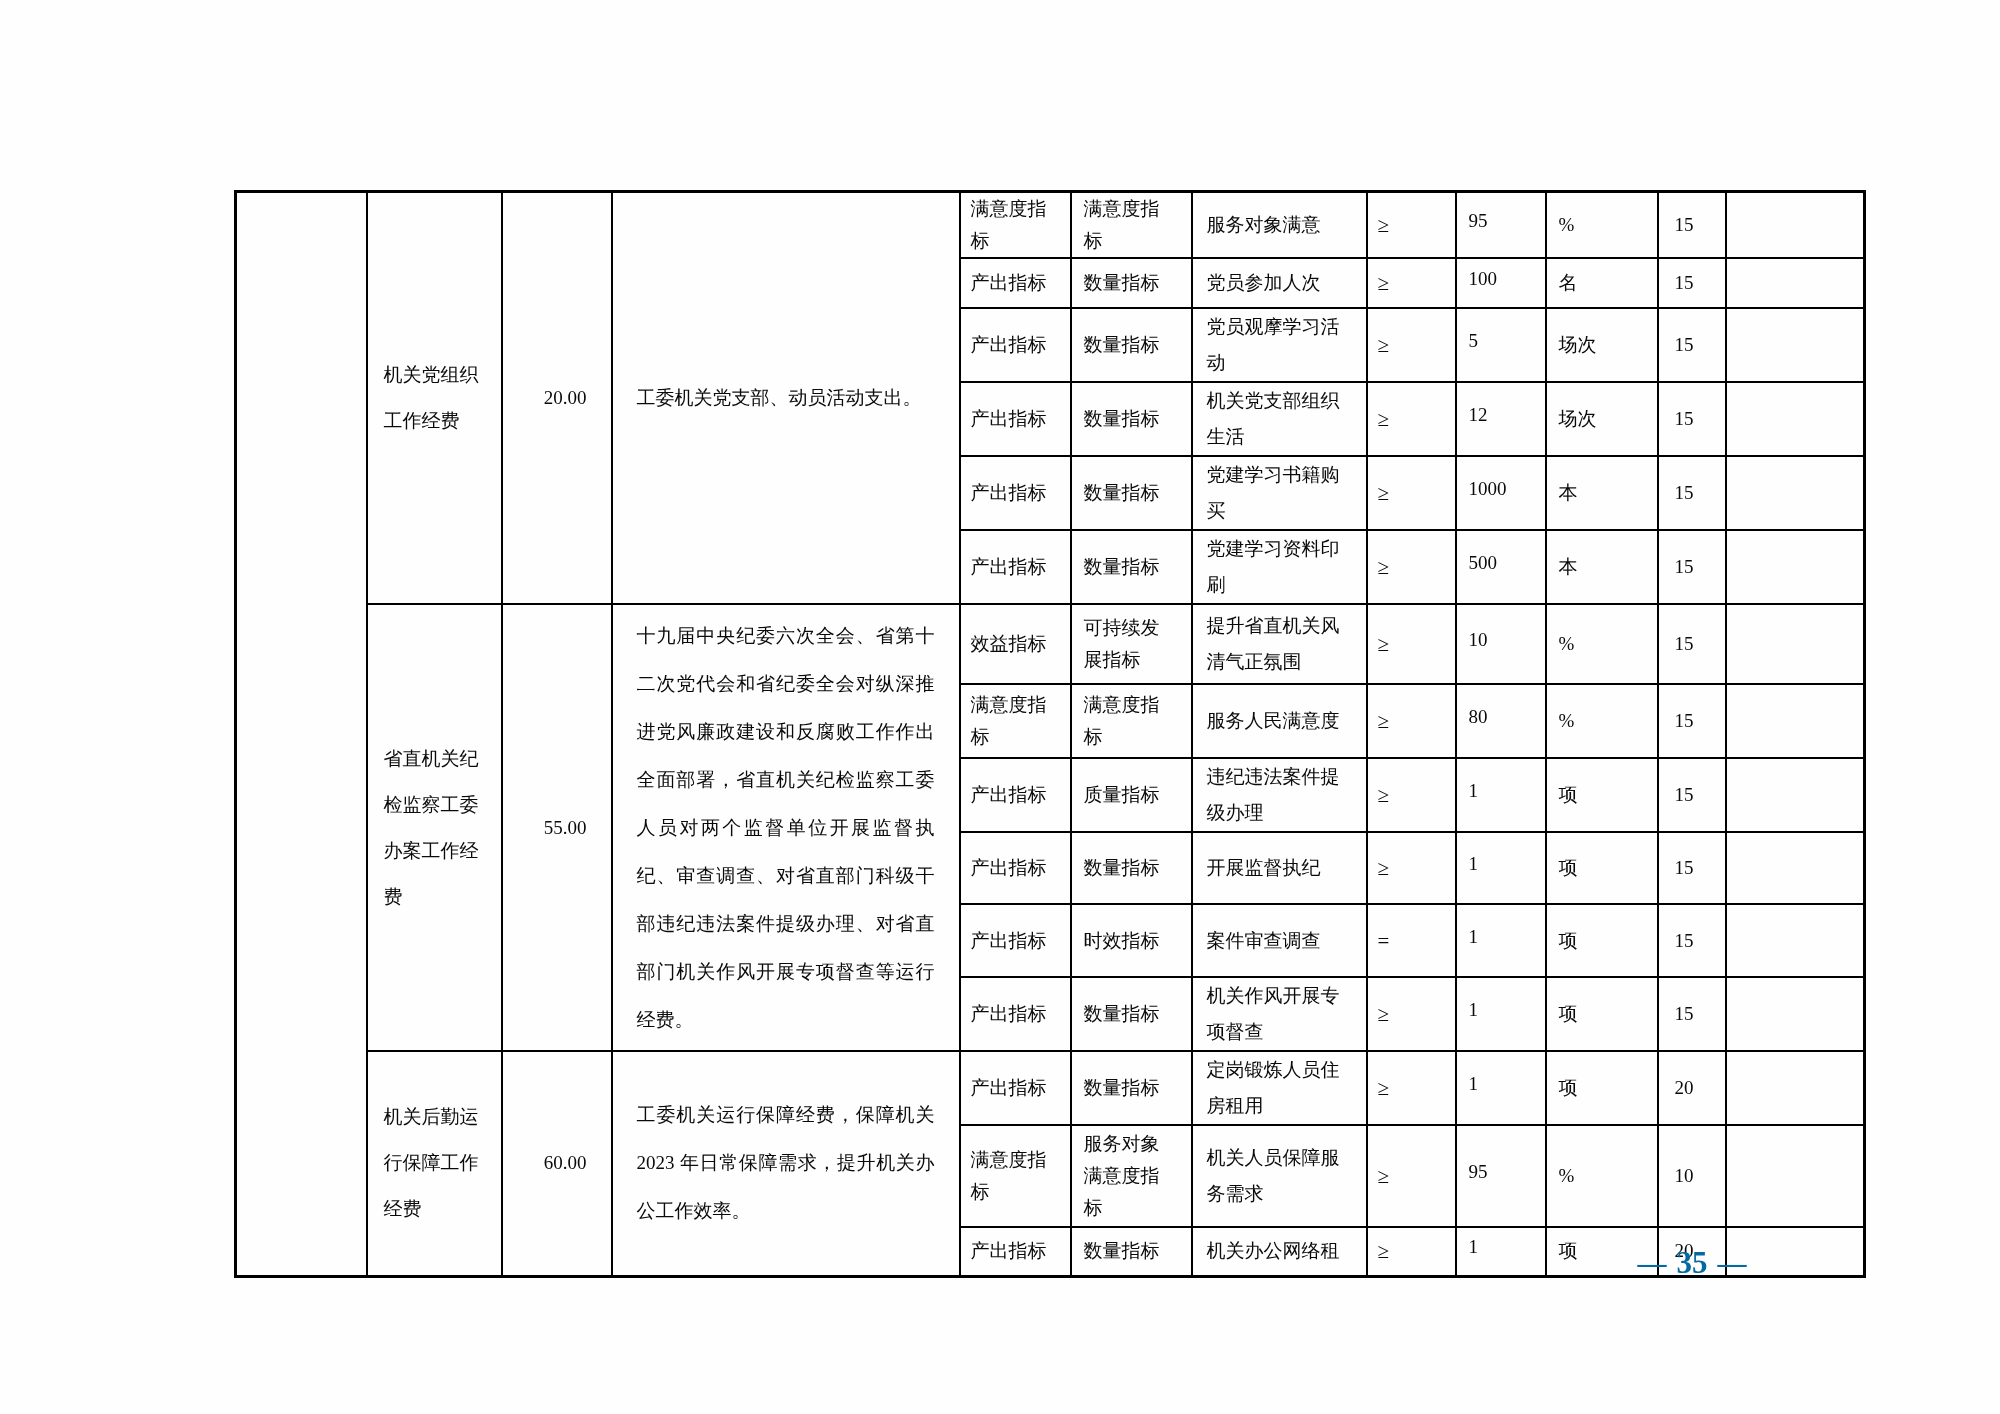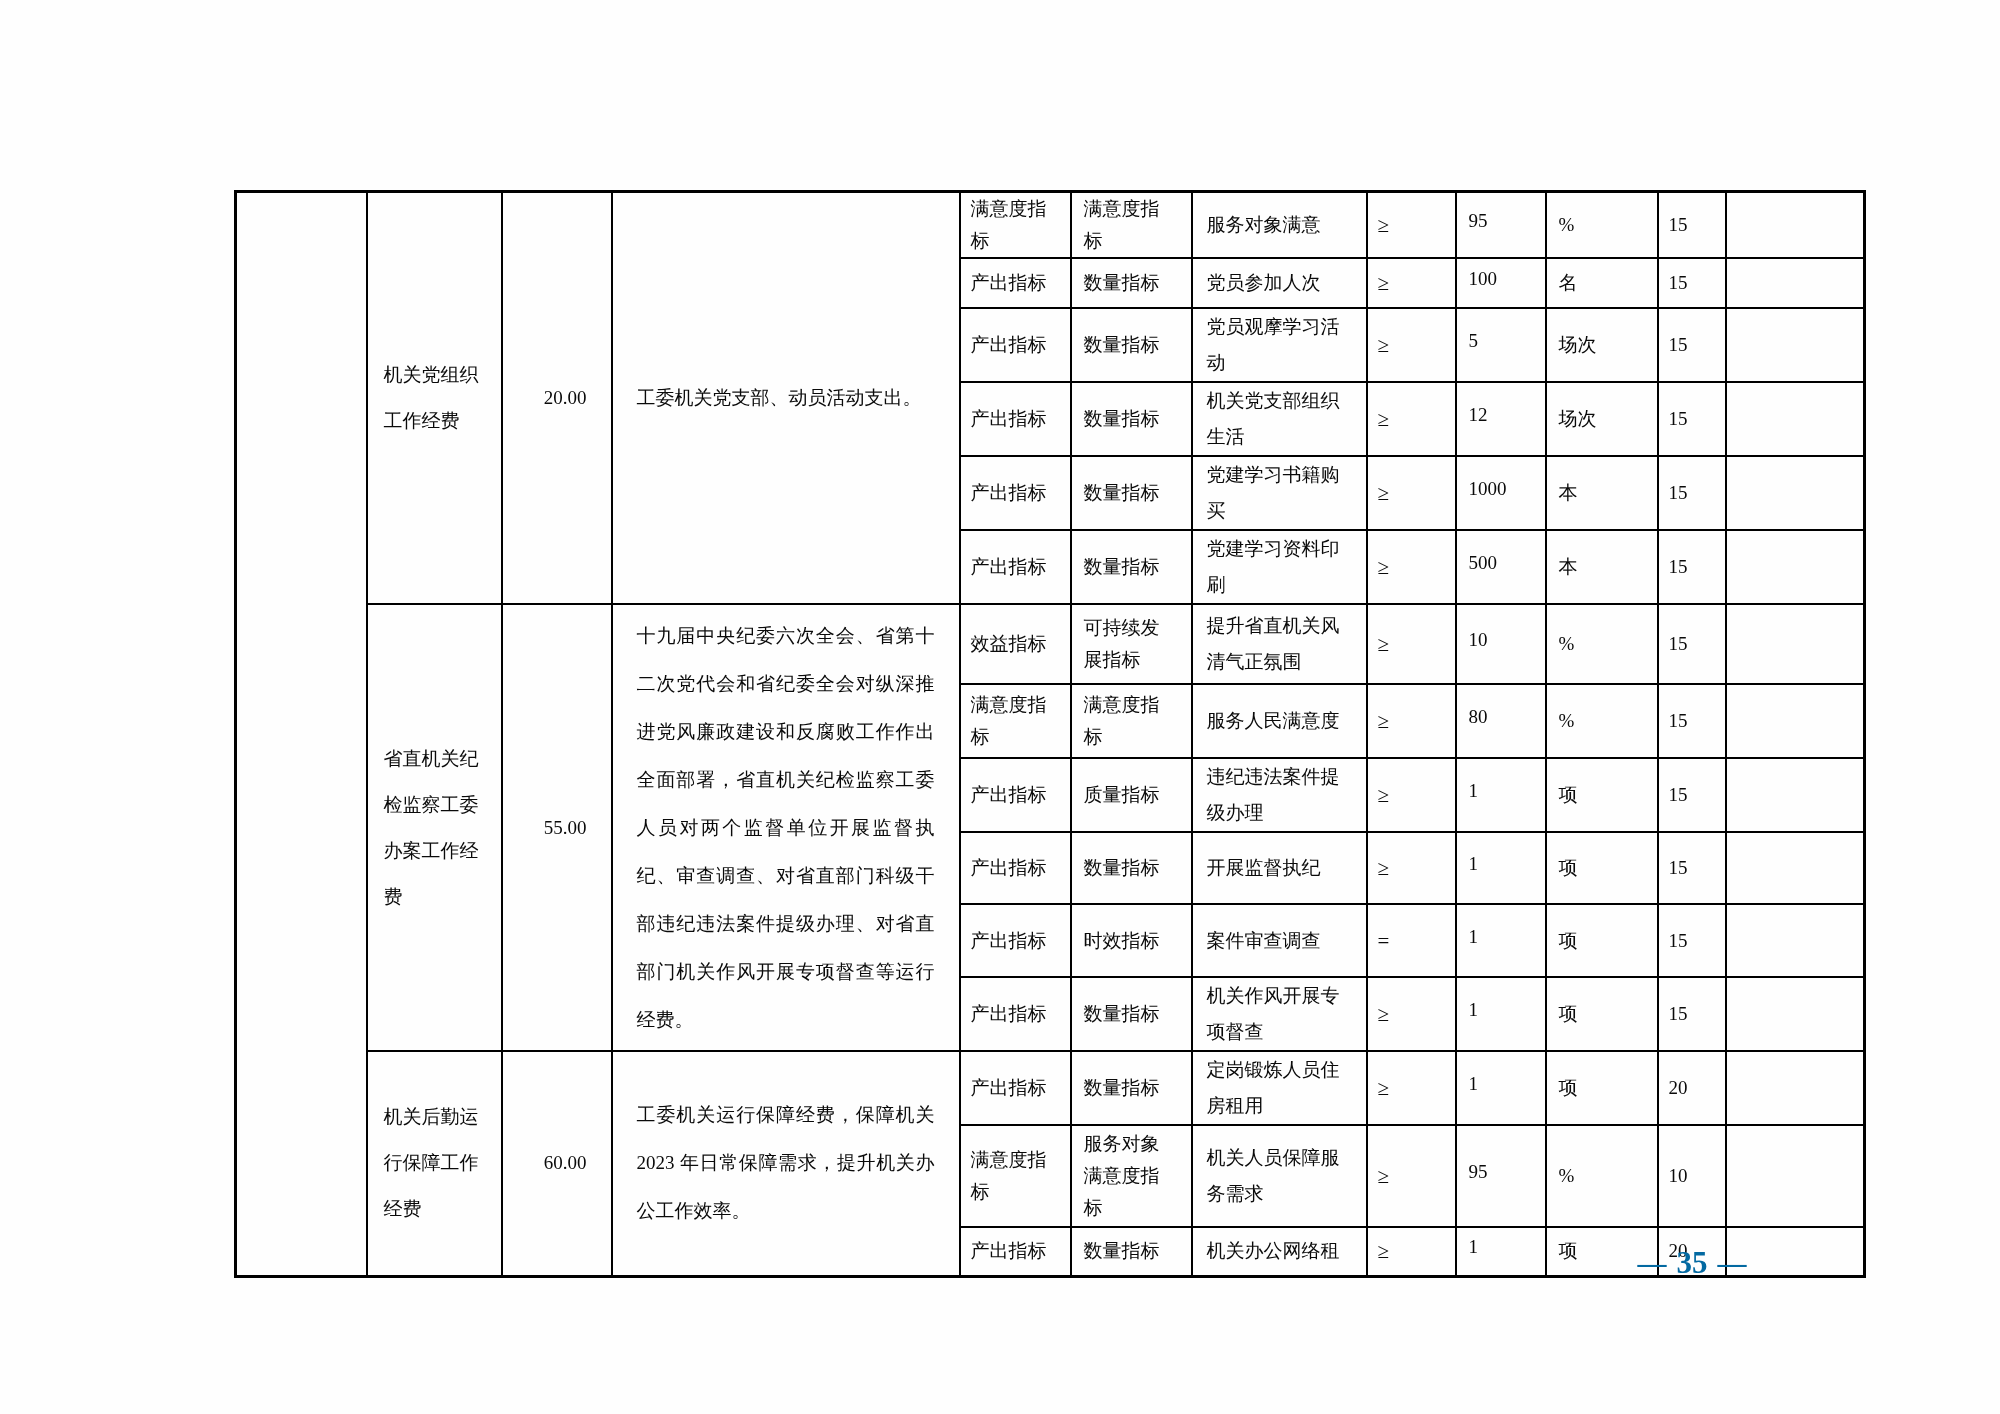--- a/index.html
+++ b/index.html
@@ -19,21 +19,21 @@
   .c-left{padding:0;}
   .c-name{padding:0 16px;line-height:46px;margin-left:8px;}
   .c-amount{text-align:right;padding:0 24px;}
   .c-desc{padding:2px 24px;line-height:48px;text-align:justify;}
   .c-type1{padding:0 12px 0 10px;}
   .c-type2{padding:0 16px 0 12px;}
   .c-iname{padding:0 14px;line-height:36px;}
   .c-op{padding:0 2px 0 10px;font-size:21px;}
   .c-value{padding:0 2px 8px 12px;}
   .c-unit{padding:0 2px 0 12px;}
-  .c-score{padding:0 2px 0 10px;}
+  .c-score{padding:0 2px 0 16px;}
   .c-note{padding:0;}
   .footer{
     position:absolute;left:1592px;top:1240px;width:200px;height:46px;
     text-align:center;font-weight:bold;font-size:29px;line-height:46px;
     white-space:nowrap;color:#0369a1;
   }
   .footer .num{margin:0 10px;font-size:31px;}
 </style>
 </head>
 <body>

